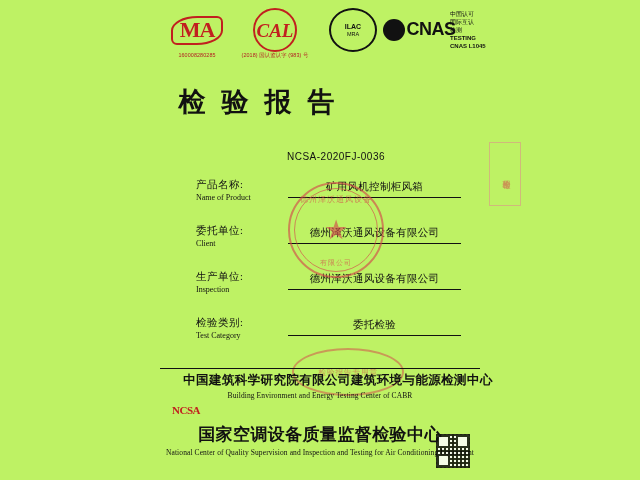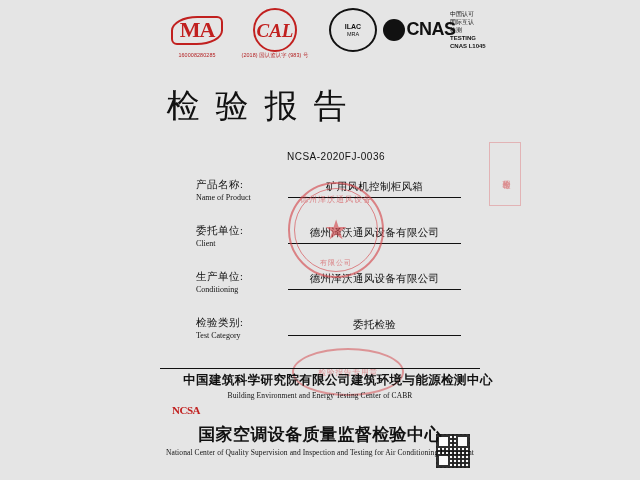--- a/index.html
+++ b/index.html
@@ -10,21 +10,21 @@
   body {
     width: 640px;
     height: 480px;
     overflow: hidden;
     font-family: "Liberation Serif", serif;
   }
   #page {
     position: relative;
     width: 640px;
     height: 480px;
-    background: #e5e5e5;
+    background: #bef264;
   }
   
   .logo-row {
     position: absolute;
     top: 10px;
     left: 158px;
     width: 330px;
     height: 66px;
     display: flex;
     align-items: flex-start;
@@ -128,22 +128,22 @@
   .cnas-text-block .cn { font-weight: normal; }
 
   
   .title-cn {
     position: absolute;
     top: 84px;
     left: 0;
     width: 513px;
     text-align: center;
     font-family: "Liberation Serif", serif;
-    font-size: 33px;
-    font-weight: normal;
+    font-size: 27px;
+    font-weight: bold;
     letter-spacing: 16px;
     text-indent: 16px;
     color: #111;
   }
   .title-en {
     position: absolute;
     top: 124px;
     left: 0;
     width: 640px;
     text-align: center;
@@ -430,21 +430,21 @@
       <div class="field-label">
         <div class="label-cn">委托单位:</div>
         <div class="label-en">Client</div>
       </div>
       <div class="field-value">德州泽沃通风设备有限公司</div>
     </div>
 
     <div class="field-row">
       <div class="field-label">
         <div class="label-cn">生产单位:</div>
-        <div class="label-en">Conditioning</div>
+        <div class="label-en">Inspection</div>
       </div>
       <div class="field-value">德州泽沃通风设备有限公司</div>
     </div>
 
     <div class="field-row">
       <div class="field-label">
         <div class="label-cn">检验类别:</div>
         <div class="label-en">Test Category</div>
       </div>
       <div class="field-value">委托检验</div>

